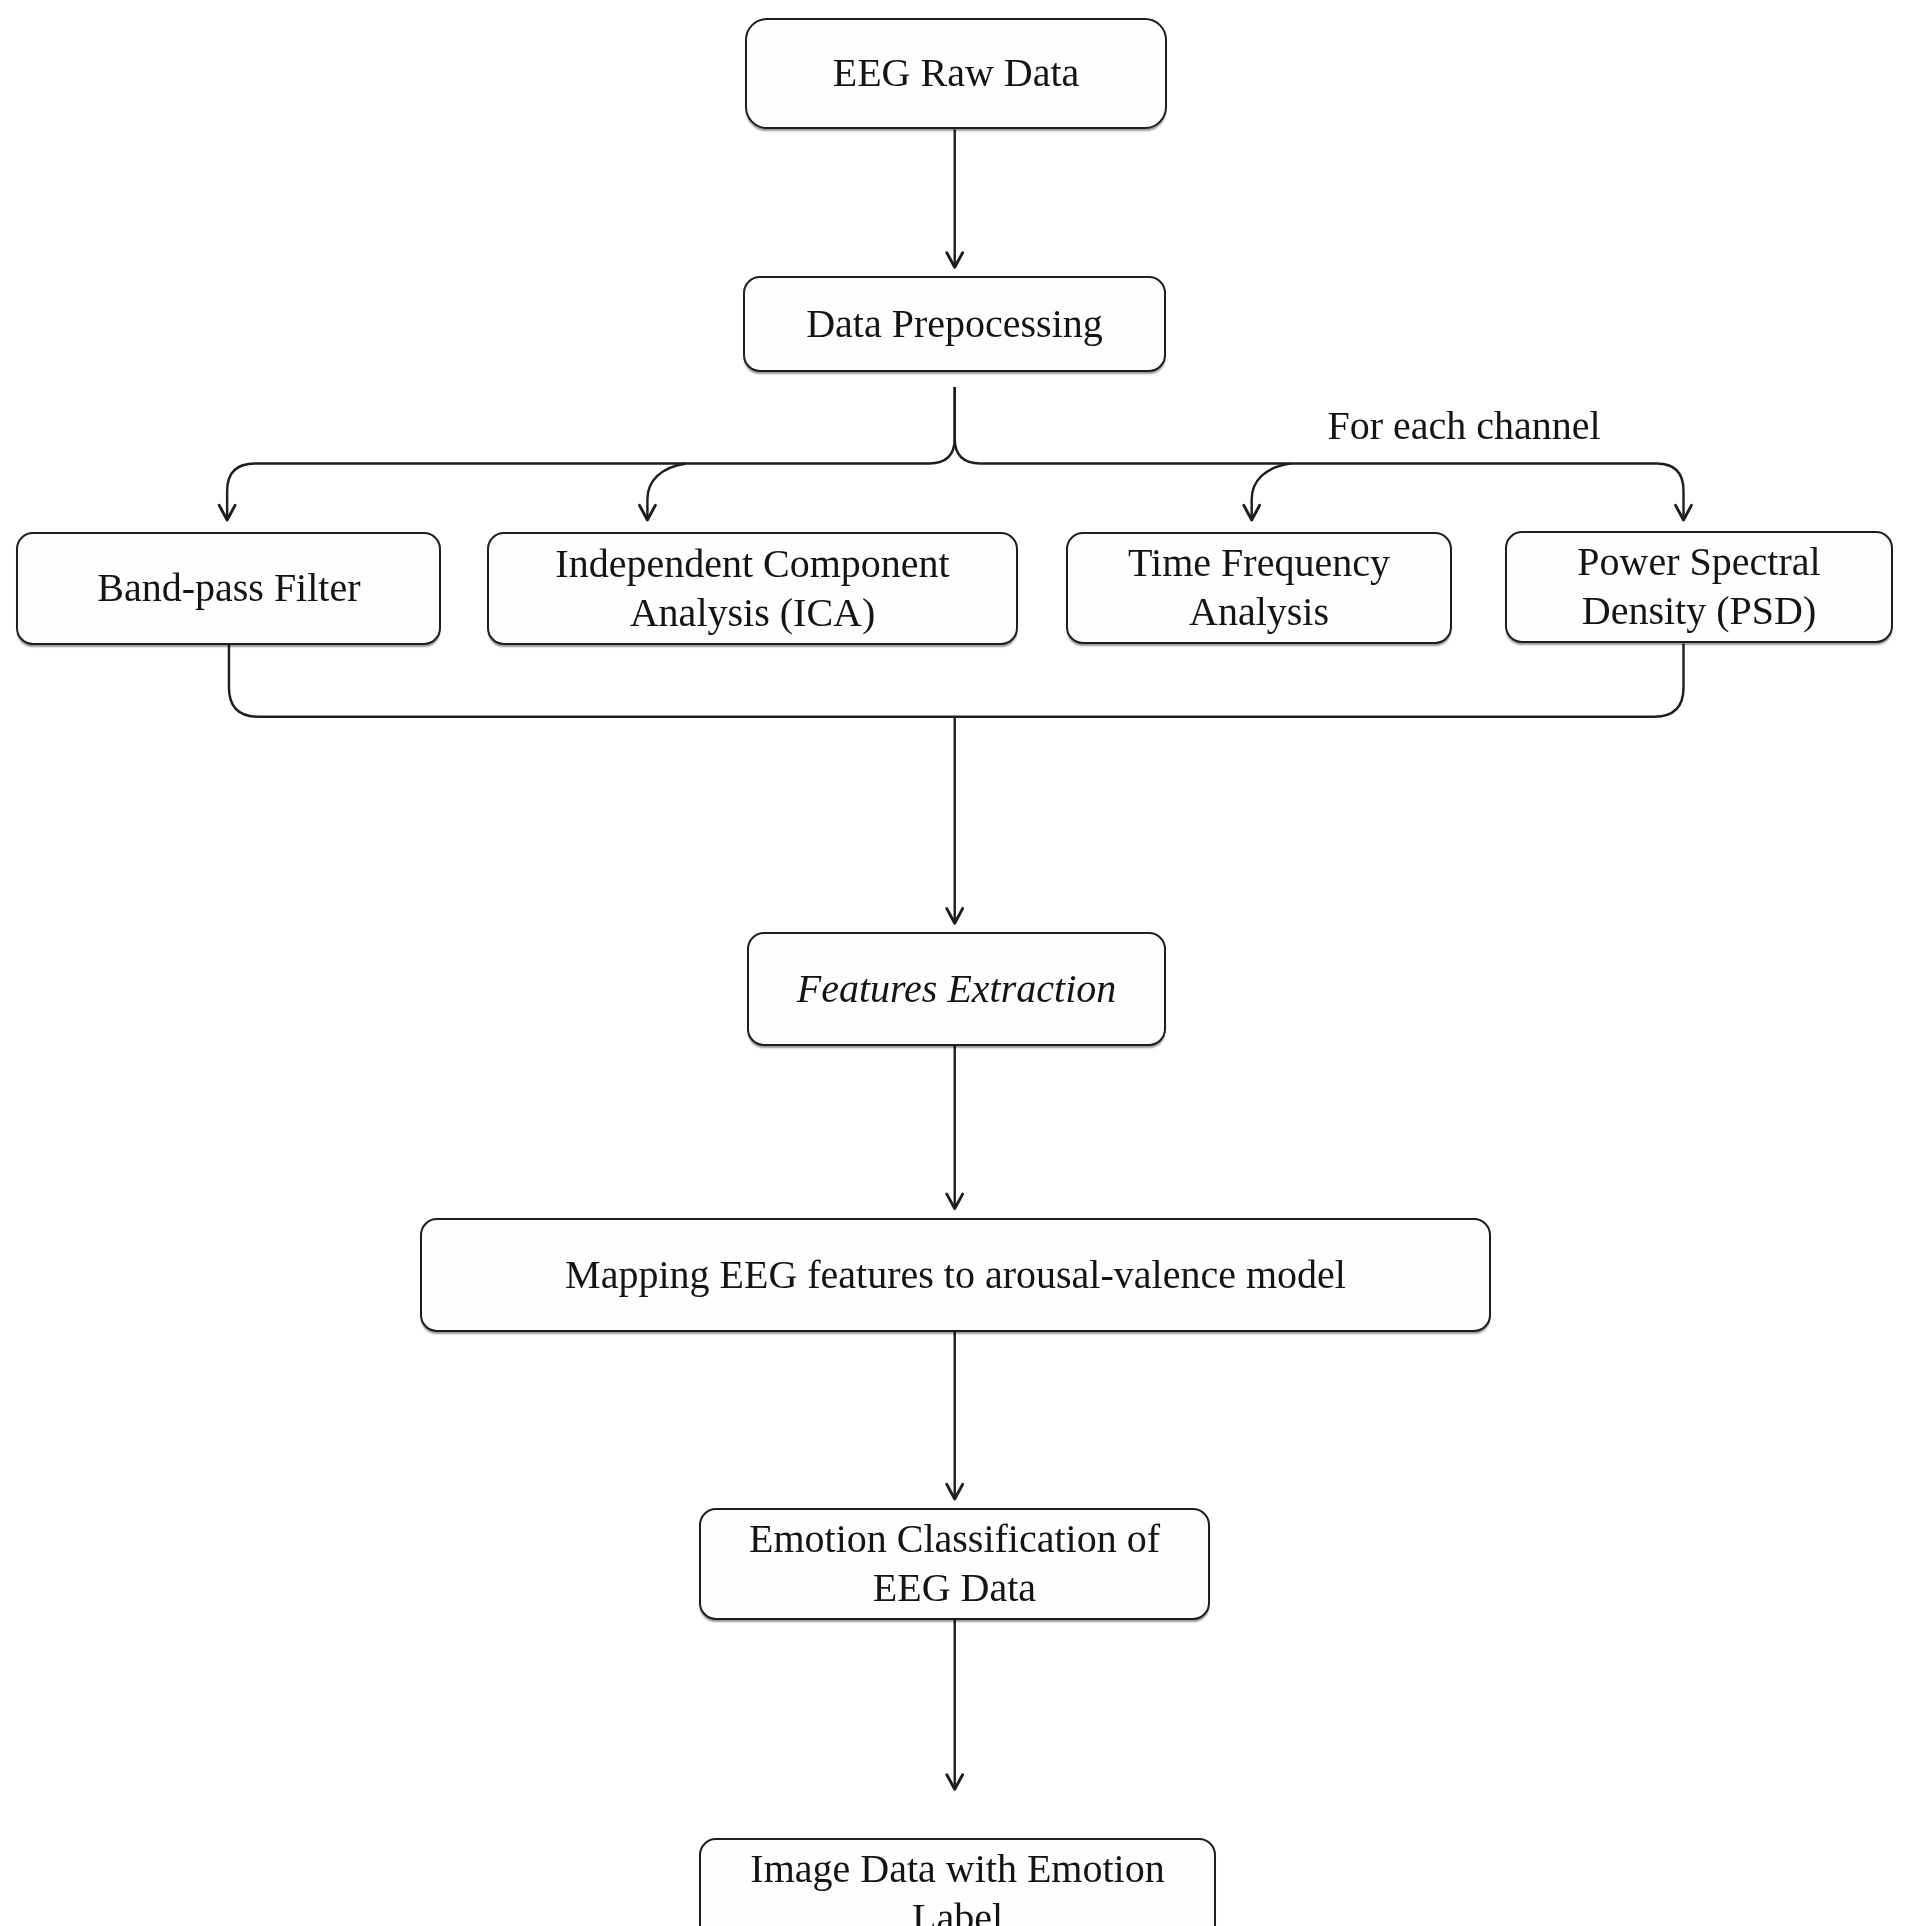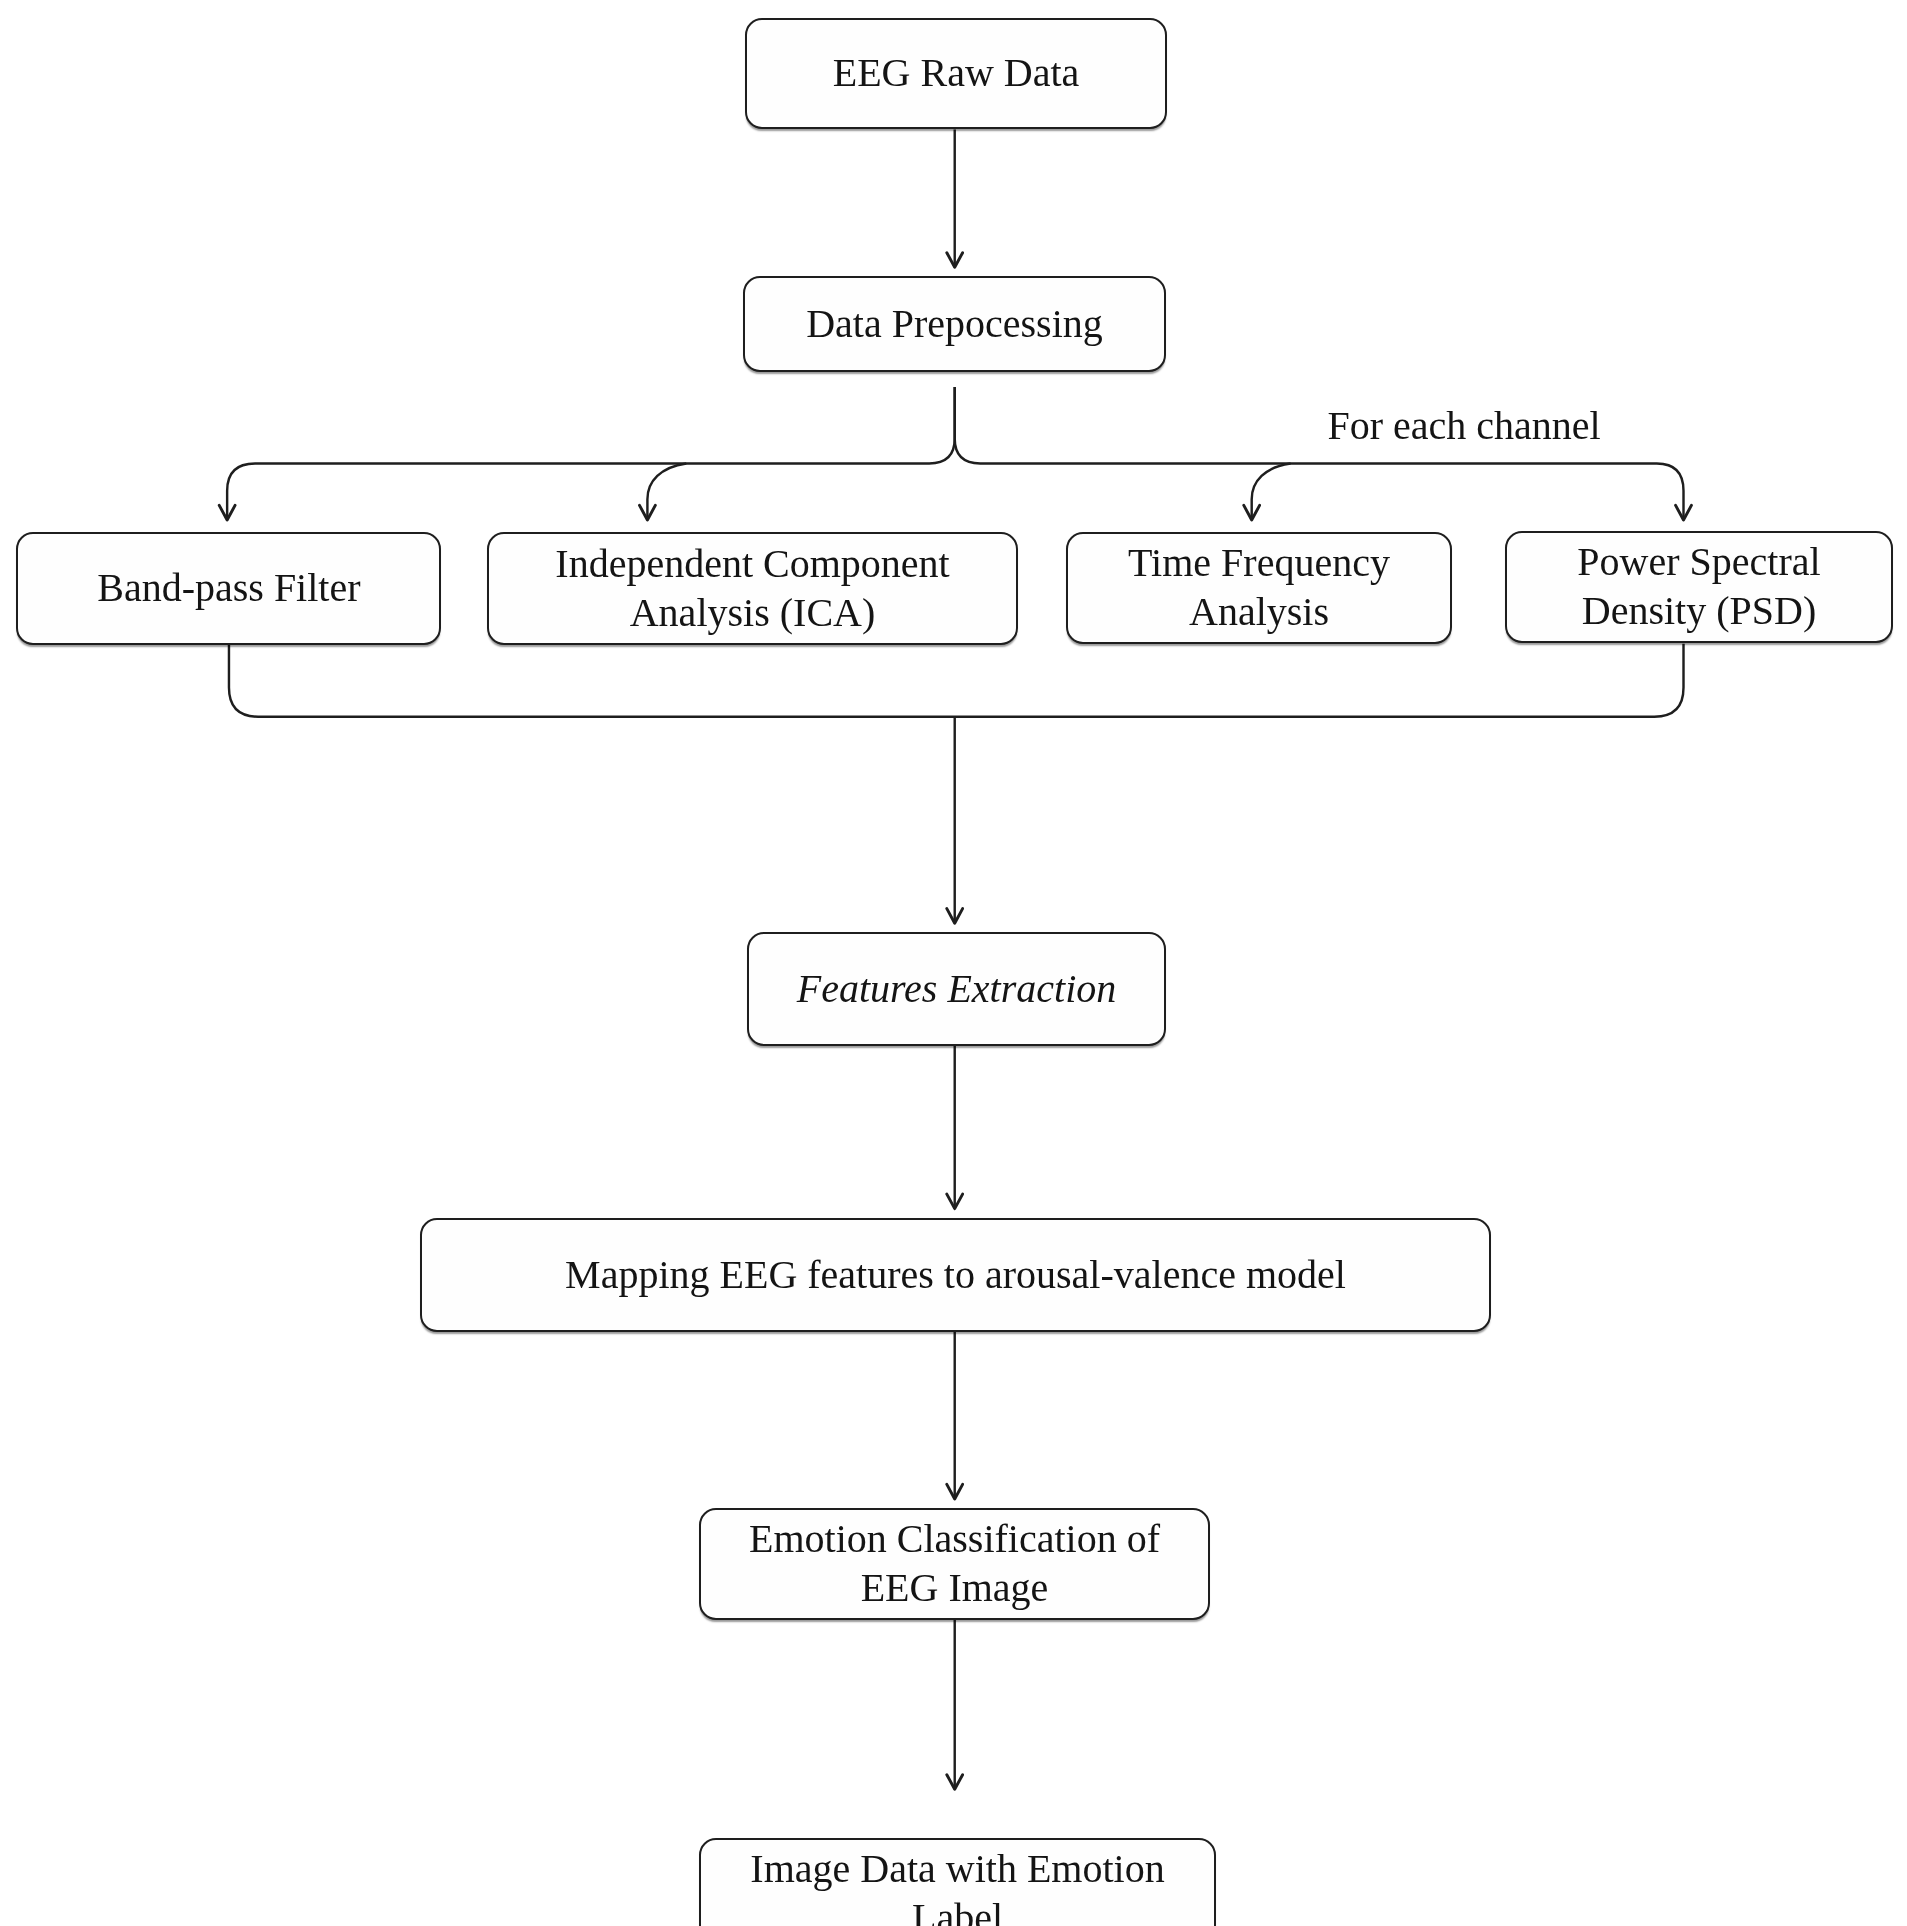--- a/index.html
+++ b/index.html
@@ -39,21 +39,21 @@
     padding:0 18px;
   }
   .annotation{
     position:absolute;
     font-size:40px;
     color:var(--text-color);
     text-align:center;
     white-space:nowrap;
   }
   
-  #n-eeg-raw-data        {left:745px;top:18px;  width:422px; height:111px;}
+  #n-eeg-raw-data        {left:745px;top:18px;  width:422px; height:111px;border-radius:22px;}
   #n-data-preprocessing  {left:743px;top:276px; width:423px; height:96px;}
   #n-band-pass-filter    {left:16.4px;  top:532px; width:425px; height:113px;}
   #n-ica                 {left:487px; top:532px; width:531px; height:113px;}
   #n-time-frequency      {left:1066px;top:532px; width:386px; height:112px;justify-content:center;}
   #n-psd                 {left:1505px;top:531px; width:388px; height:112px;}
   #n-features-extraction {left:747px;top:932px;width:419px; height:114px;font-style:italic;}
   #n-mapping             {left:420px; top:1218px;width:1071px;height:114px;}
   #n-emotion-class       {left:699px;top:1508px;width:511px; height:112px;}
   #n-image-data          {left:699px;top:1798px;width:517px; height:112px;margin-top:40px;}
   #a-for-each-channel    {left:1306px;top:402px; width:316px; height:46px;}
@@ -111,21 +111,21 @@
 
   <div class="node" id="n-features-extraction">
     <span>Features Extraction</span>
   </div>
 
   <div class="node" id="n-mapping">
     <span>Mapping EEG features to arousal-valence model</span>
   </div>
 
   <div class="node" id="n-emotion-class">
-    <span>Emotion Classification of EEG Image</span>
+    <span>Emotion Classification of EEG Data</span>
   </div>
 
   <div class="node" id="n-image-data">
     <span>Image Data with Emotion Label</span>
   </div>
 
 </div>
 
 
 </body></html>

